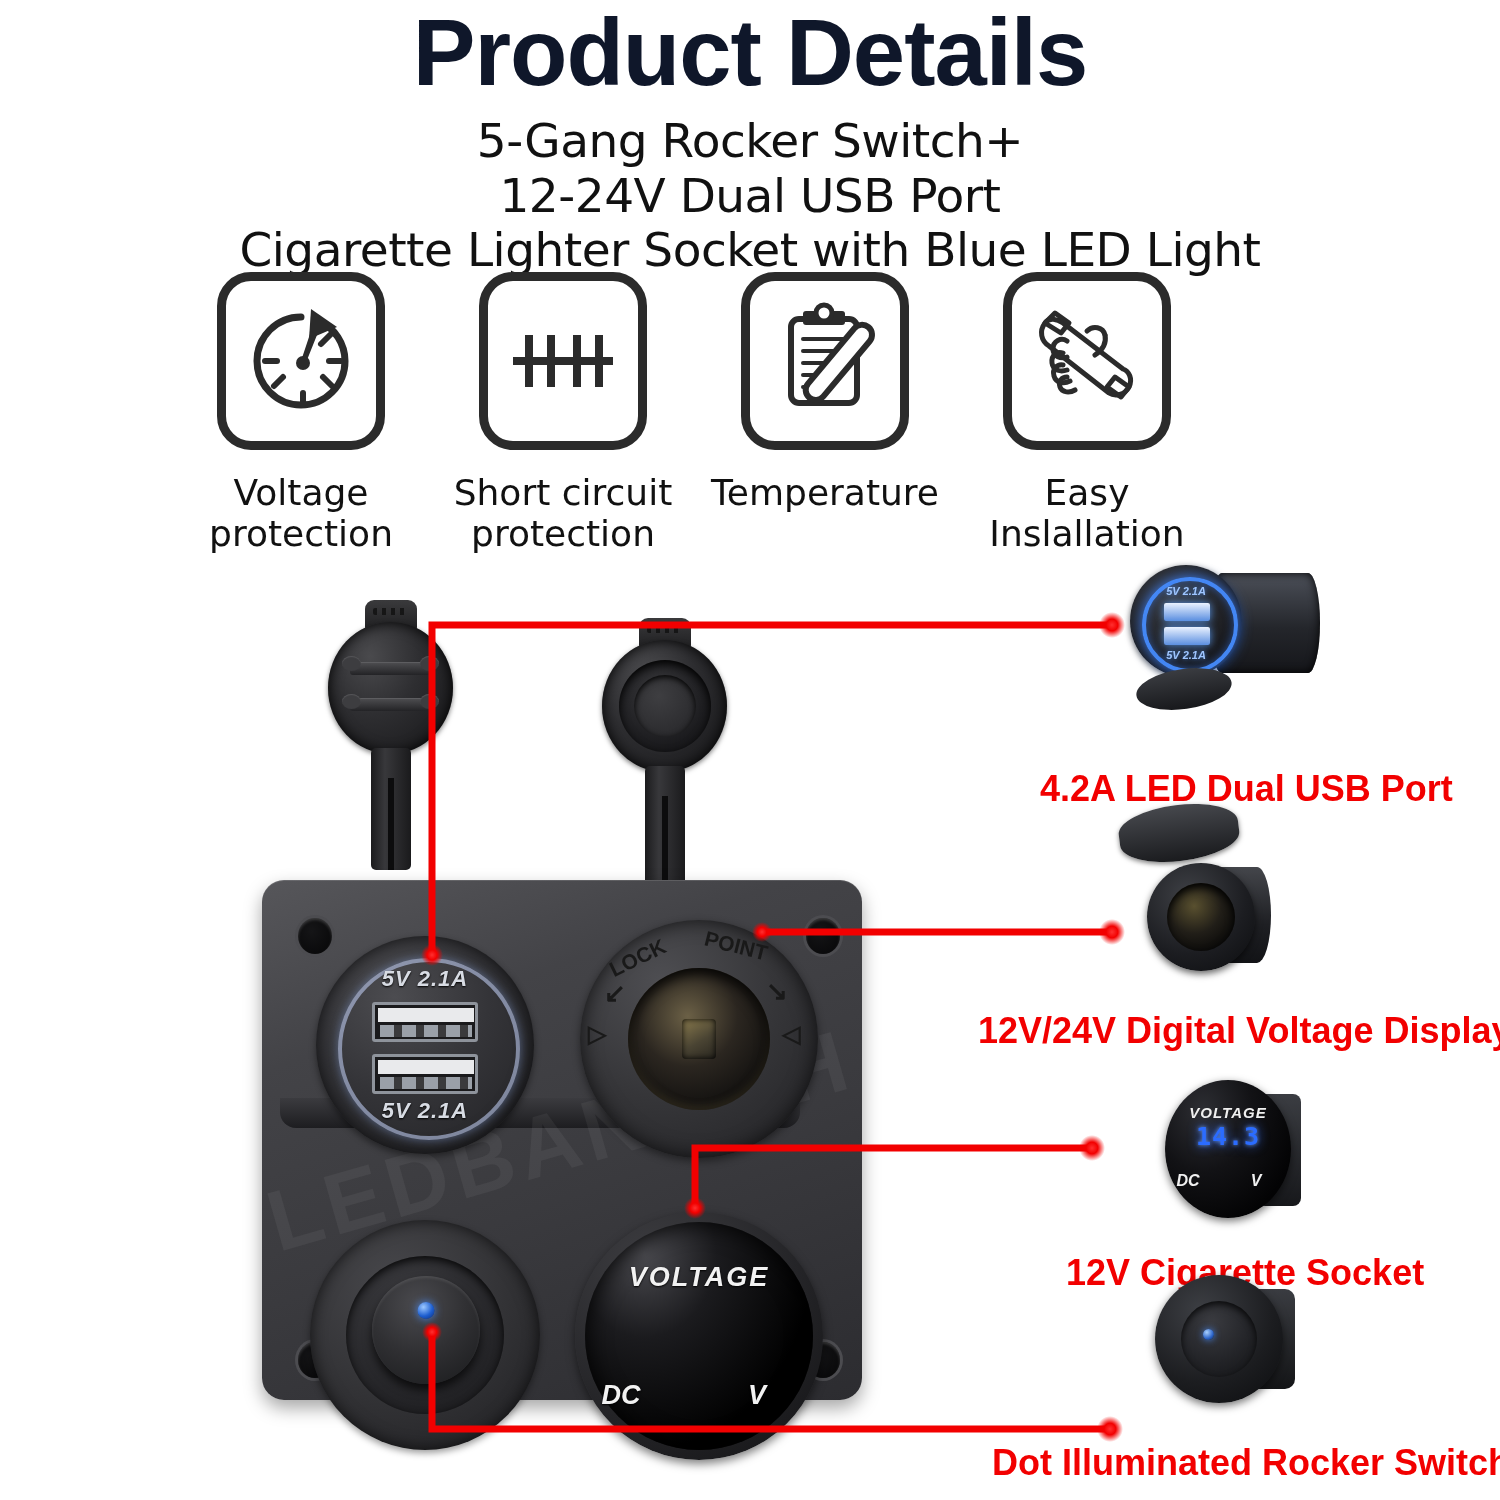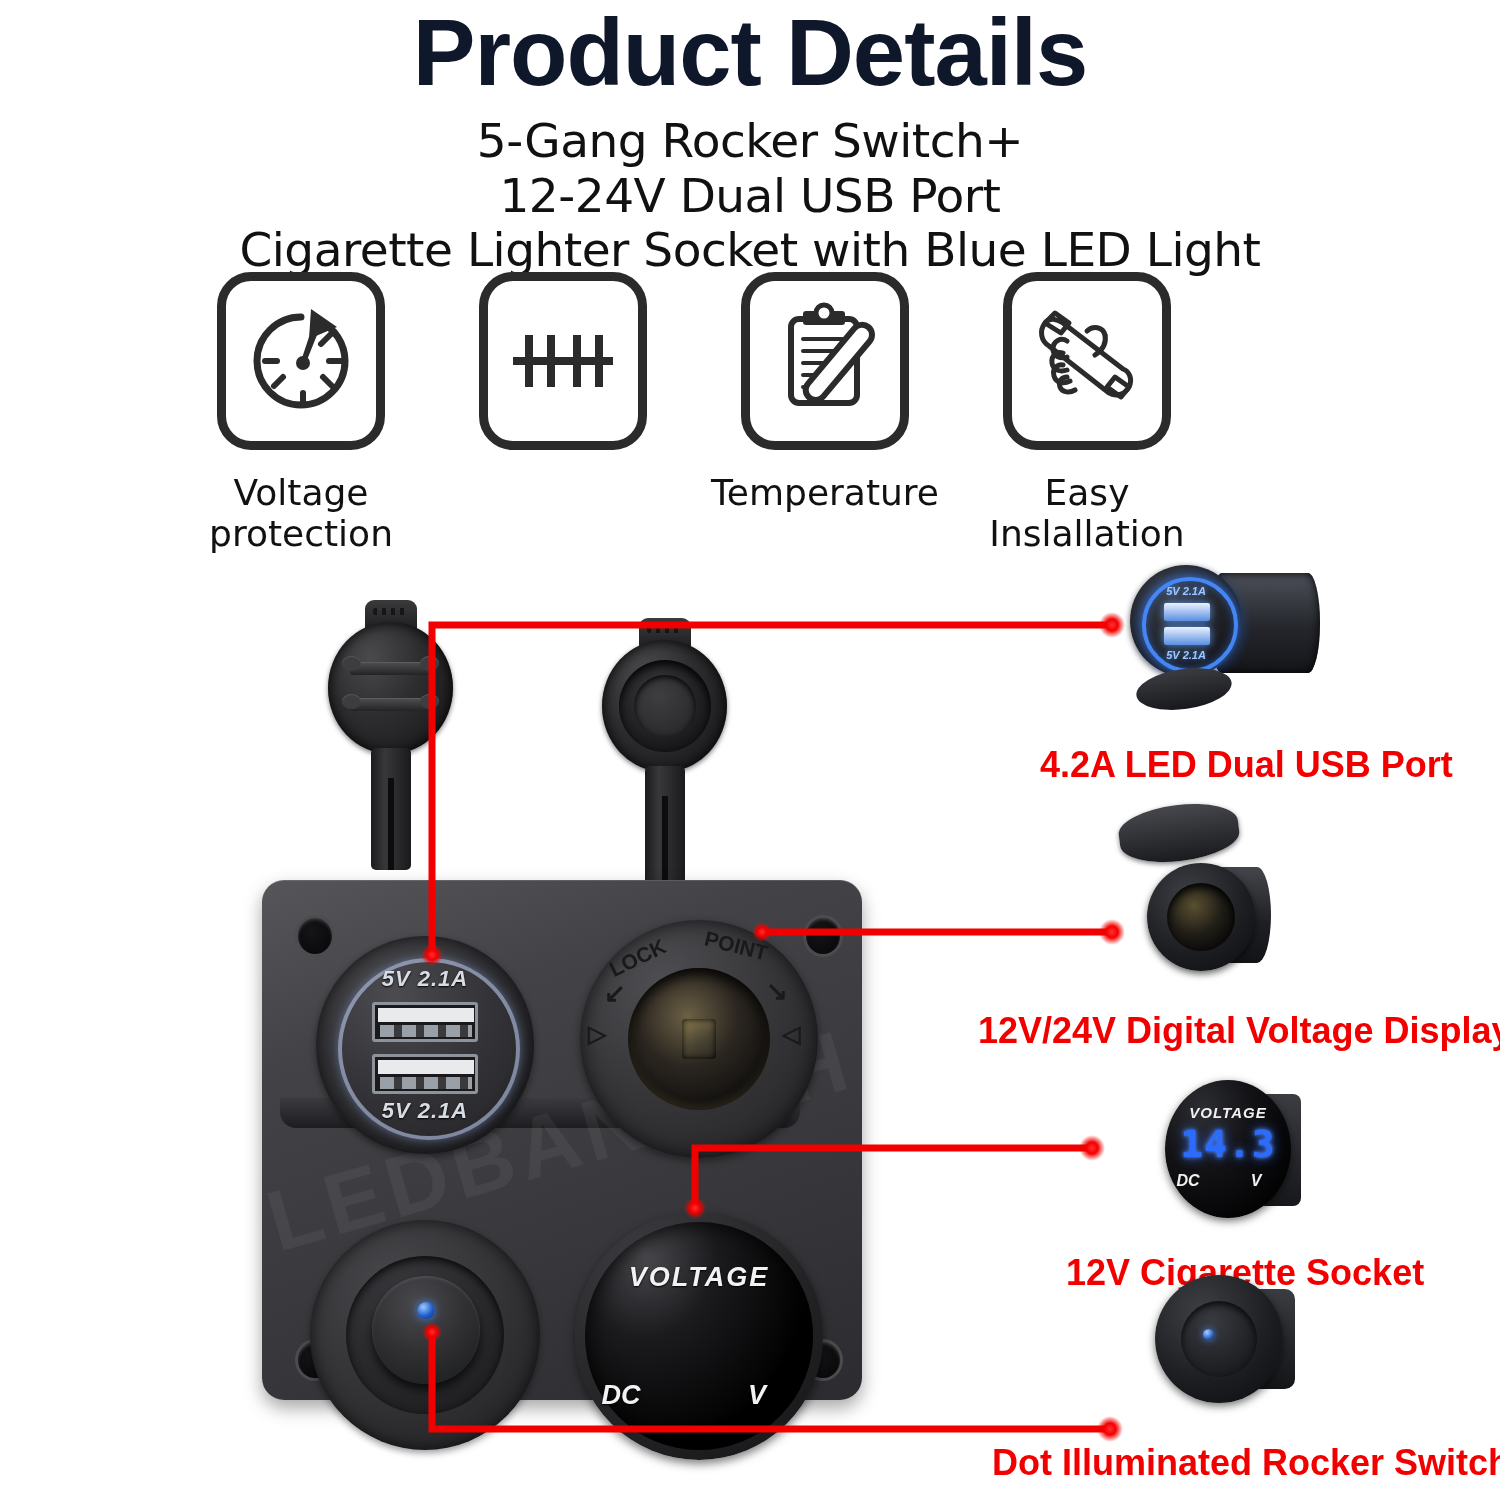--- a/index.html
+++ b/index.html
@@ -170,21 +170,21 @@
           box-shadow:inset 0 4px 9px #000;}
 
   
   #t-v-body{position:absolute;left:92px;top:14px;width:44px;height:112px;border-radius:8px;
           background:linear-gradient(180deg,#3b3d42,#17181b);}
   #t-v-face{position:absolute;left:0;top:0;width:126px;height:138px;border-radius:50%;
           background:radial-gradient(ellipse at 30% 22%,#2d2e33 0%,#121215 40%,#030304 78%);
           box-shadow:0 3px 8px rgba(0,0,0,.55);}
   .t-v-lbl{position:absolute;width:126px;text-align:center;color:#f0f0f0;font-weight:bold;
           font-style:italic;font-family:"Liberation Sans",sans-serif;}
-  #t-v-num{position:absolute;width:126px;text-align:center;color:#2b6cff;font-size:38px;
+  #t-v-num{position:absolute;width:126px;text-align:center;color:#2b6cff;font-size:25px;
           font-weight:bold;letter-spacing:1px;font-family:"DejaVu Sans Mono",monospace;
           text-shadow:0 0 12px rgba(50,110,255,.95),0 0 4px rgba(120,170,255,.9);}
 
   
   #t-rk-face{position:absolute;left:0;top:0;width:128px;height:128px;border-radius:50%;
           background:radial-gradient(circle at 36% 28%,#3d3f44,#1c1d20 58%,#0b0c0e);
           box-shadow:0 3px 8px rgba(0,0,0,.55);}
   #t-rk-body{position:absolute;left:78px;top:14px;width:62px;height:100px;border-radius:10px;
           background:linear-gradient(180deg,#3a3c41,#141517);}
   #t-rk-btn{position:absolute;left:26px;top:26px;width:76px;height:76px;border-radius:50%;
@@ -234,20 +234,24 @@
     <div class="feat-box">
       <svg width="120" height="120" viewBox="0 0 120 120">
         <g stroke="#2b2b2b" stroke-width="8" stroke-linecap="butt">
           <line x1="10" y1="60" x2="110" y2="60"></line>
           <line x1="26" y1="34" x2="26" y2="86"></line>
           <line x1="48" y1="34" x2="48" y2="86"></line>
           <line x1="74" y1="34" x2="74" y2="86"></line>
           <line x1="96" y1="34" x2="96" y2="86"></line>
         </g>
       </svg>
+    </div>
+    <div class="feat-label">
+      <div>Short circuit</div>
+      <div>protection</div>
     </div>
   </div>
 
   <div class="feat">
     <div class="feat-box">
       <svg width="120" height="120" viewBox="0 0 120 120">
         <rect x="26" y="18" width="66" height="84" rx="8" fill="none" stroke="#2b2b2b" stroke-width="6"></rect>
         <rect x="38" y="10" width="42" height="14" rx="3" fill="#2b2b2b"></rect>
         <circle cx="59" cy="12" r="8" fill="#fff" stroke="#2b2b2b" stroke-width="5"></circle>
         <g stroke="#2b2b2b" stroke-width="4" stroke-linecap="round">
@@ -399,21 +403,21 @@
   <div id="t-usb-body"></div>
   <div id="t-usb-face">
     <div id="t-usb-ring"></div>
     <div class="t-usb-txt" style="top:20px;">5V 2.1A</div>
     <div class="t-usb-slot" style="top:38px;"></div>
     <div class="t-usb-slot" style="top:62px;"></div>
     <div class="t-usb-txt" style="top:84px;">5V 2.1A</div>
   </div>
   <div id="t-usb-cap"></div>
 </div>
-<div class="rlabel" style="left:1040px;top:744px;">4.2A LED Dual USB Port</div>
+<div class="rlabel" style="left:1040px;top:768px;">4.2A LED Dual USB Port</div>
 
 <div class="thumb" style="left:1115px;top:805px;width:240px;height:180px;">
   <div id="t-cig-cap"></div>
   <div id="t-cig-barrel"></div>
   <div id="t-cig-face">
     <div id="t-cig-bore"></div>
   </div>
 </div>
 <div class="rlabel" style="left:978px;top:1010px;">12V/24V Digital Voltage Display</div>
 

